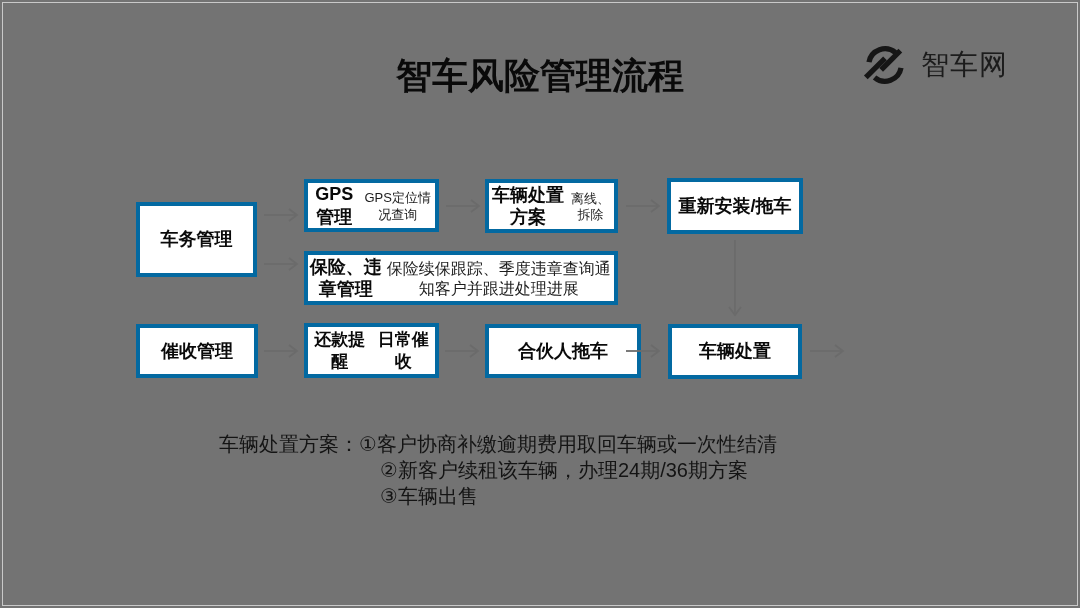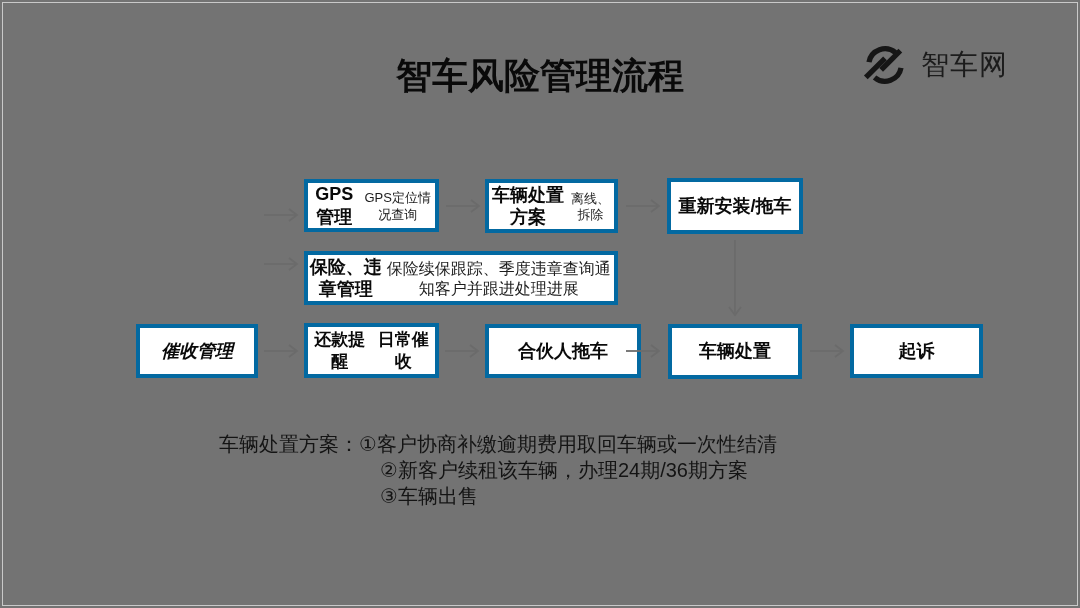--- a/index.html
+++ b/index.html
@@ -33,21 +33,21 @@
   .node .label{font-weight:700;color:#0a0a0a;font-size:18px;}
   .node .sub{color:#1d1d1d;font-size:13px;margin-top:2px;}
 
   #n-vehicle   {left:136px;top:202px;width:121px;height:75px;}
   #n-gps       {left:304px;top:179px;width:135px;height:53px;}
   #n-abnormal  {left:485px;top:179px;width:133px;height:54px;}
   #n-reinstall {left:667px;top:178px;width:136px;height:56px;}
   #n-insurance {left:304px;top:251px;width:314px;height:54px;}
   #n-insurance .label{font-size:18px;}
   #n-insurance .sub{font-size:16px;}
-  #n-collection{left:136px;top:324px;width:122px;height:54px;font-style:italic;}
+  #n-collection{left:136px;top:324px;width:122px;height:54px;}
   #n-repayment {left:304px;top:323px;width:135px;height:55px;}
   #n-repayment .label{font-size:17px;}
   #n-partner   {left:485px;top:324px;width:156px;height:54px;}
   #n-disposal  {left:668px;top:324px;width:134px;height:55px;}
   #n-lawsuit   {left:850px;top:324px;width:133px;height:54px;}
 
   .arrow{position:absolute;}
   .arrow svg{display:block;}
 
   .notes{
@@ -71,20 +71,23 @@
           <path d="M 7.3 21 A 17 17 0 0 1 34.9 11"></path>
           <path d="M 40.7 27 A 17 17 0 0 1 13.1 37"></path>
           <line x1="40" y1="9" x2="20" y2="29"></line>
           <line x1="24" y1="17" x2="4" y2="37"></line>
         </g>
       </svg>
     </span>
     <span class="logo-text">智车网</span>
   </div>
 
+  <div class="node" id="n-vehicle">
+    <span class="label">车务管理</span>
+  </div>
 
   <div class="node" id="n-gps">
     <span class="label">GPS管理</span>
     <span class="sub">GPS定位情况查询</span>
   </div>
 
   <div class="node" id="n-abnormal">
     <span class="label">车辆处置方案</span>
     <span class="sub">离线、拆除</span>
   </div>
@@ -108,23 +111,20 @@
   </div>
 
   <div class="node" id="n-partner">
     <span class="label">合伙人拖车</span>
   </div>
 
   <div class="node" id="n-disposal">
     <span class="label">车辆处置</span>
   </div>
 
-  <div class="node" id="n-lawsuit">
-    <span class="label">起诉</span>
-  </div>
 
   <div class="arrow" style="left:263px;top:207px;">
     <svg width="38" height="16" viewBox="0 0 38 16">
         <g stroke="#6b6b6b" stroke-width="1.8" fill="none">
           <line x1="1" y1="8" x2="33" y2="8"></line>
           <polyline points="26,2 34,8 26,14"></polyline>
         </g>
       </svg>
   </div>
   <div class="arrow" style="left:263px;top:256px;">

